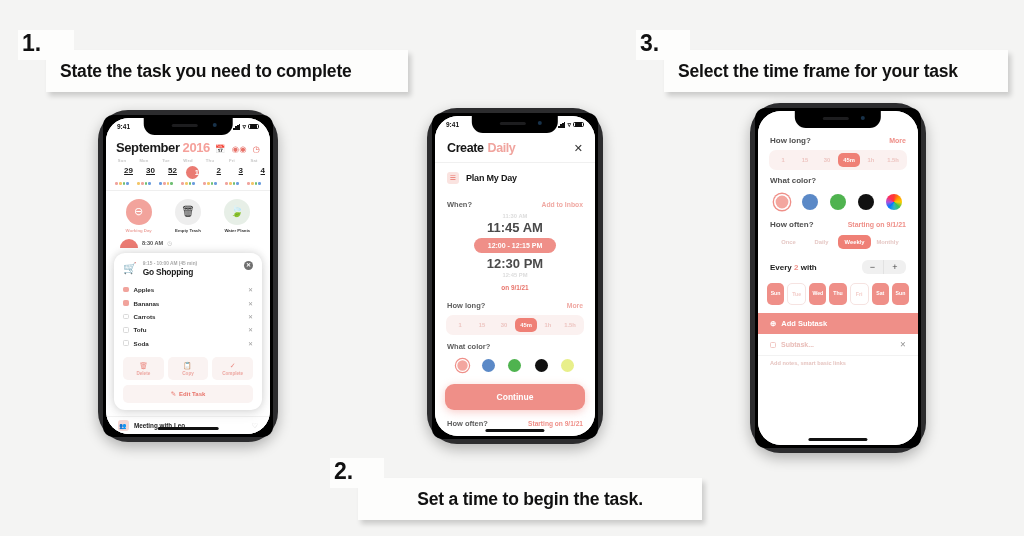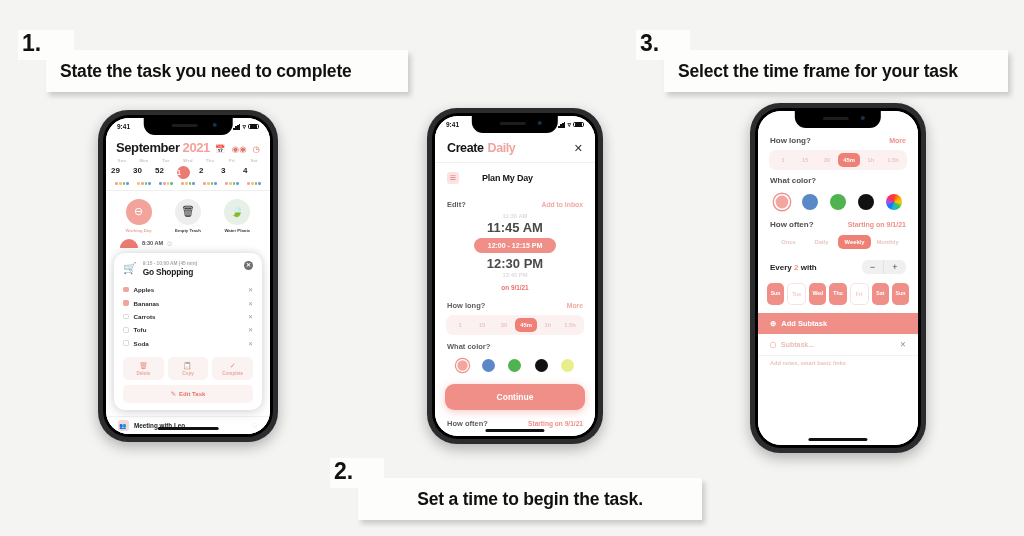--- a/index.html
+++ b/index.html
@@ -54,21 +54,21 @@
   .phone {
     position: absolute;
     background: #2c2c2e;
     border-radius: 30px;
     padding: 5px;
     box-shadow: 0 5px 14px rgba(0,0,0,0.28);
   }
   .phone .bezel {
     width: 100%; height: 100%;
     background: #000;
-    border-radius: 26px;
+    border-radius: 10px;
     padding: 3px;
   }
   .screen {
     position: relative;
     width: 100%; height: 100%;
     background: #ffffff;
     border-radius: 23px;
     overflow: hidden;
   }
   .notch {
@@ -115,21 +115,21 @@
   }
   .cal-head .mon { font-size: 13px; font-weight: 700; color: #1a1a1a; letter-spacing:-0.4px;}
   .cal-head .yr  { font-size: 13px; font-weight: 700; color: #f5a09a; letter-spacing:-0.4px;}
   .cal-head .icons { margin-left: auto; display:flex; gap:6px; align-items:center; }
   .cal-head .icons span { font-size: 8.5px; color:#e8736a; line-height:1; }
   .cal-head .icons .grey { color:#c9c9c9; }
 
   .weekrow { display: grid; grid-template-columns: repeat(7,1fr); padding: 2px 5px 0 5px; }
   .weekrow .dow { text-align:center; font-size:4.2px; color:#c7c7c7; font-weight:600; letter-spacing:0.2px;}
   .daterow { display: grid; grid-template-columns: repeat(7,1fr); padding: 1px 5px 0 5px; }
-  .daterow .d { text-align:left; font-size:8px; font-weight:700; color:#1d1d1d; padding:2px 0; }
+  .daterow .d { text-align:right; font-size:8px; font-weight:700; color:#1d1d1d; padding:2px 0;text-decoration:underline; }
   .daterow .d.sel span {
     display:inline-block; width:13px; height:13px; line-height:13px;
     background:#ea7a72; color:#fff; border-radius:50%; font-size:7.5px;
   }
   .dotsrow { display:grid; grid-template-columns: repeat(7,1fr); padding: 1px 5px 3px 5px; }
   .dotcell { display:flex; justify-content:center; gap:1px; }
   .dotcell i { width:2.6px; height:2.6px; border-radius:50%; display:block; }
 
   .p1-divider { height:1px; background:#efefef; margin: 2px 0 0 0; }
 
@@ -198,21 +198,21 @@
   .p2-body { position:absolute; inset:0; padding-top: 19px; background:#fff; display:flex; flex-direction:column;}
 
   .p2-head {
     display:flex; align-items:flex-end; padding: 6px 12px 7px 12px;
     border-bottom: 1px solid #f0f0f0;
   }
   .p2-head .t1 { font-size:12.5px; font-weight:700; color:#141414; letter-spacing:-0.4px;}
   .p2-head .t2 { font-size:12.5px; font-weight:700; color:#f0a49e; letter-spacing:-0.4px; margin-left:4px;}
   .p2-head .x { margin-left:auto; font-size:11px; color:#333; font-weight:300; }
 
-  .p2-task { display:flex; align-items:center; gap:23px; padding: 9px 29px 9px 12px; }
+  .p2-task { display:flex; align-items:center; gap:7px; padding: 9px 29px 9px 12px; }
   .p2-task .ic { width:12px;height:12px;border-radius:3px;background:#fae3e0;
                  display:flex;align-items:center;justify-content:center;font-size:7px;color:#e8736a;}
   .p2-task .nm { font-size:9px; font-weight:700; color:#161616; letter-spacing:-0.2px;}
 
   .p2-row { display:flex; align-items:center; padding: 7px 12px 2px 12px; }
   .p2-row .q { font-size:7.5px; font-weight:600; color:#5d5d5d; }
   .p2-row .a { margin-left:auto; font-size:6.8px; color:#f0a8a2; font-weight:600; }
 
   .timewheel { display:flex; flex-direction:column; align-items:center; gap:1px; padding: 2px 0 4px 0;}
   .timewheel .tv { font-size:5.8px; color:#dcdcdc; font-weight:600; }
@@ -335,21 +335,21 @@
               </span>
             <span class="wifi">▿</span>
             <span class="batt"></span>
           </div>
         </div>
 
         <div class="p1-body">
 
           <div class="cal-head">
             <div class="mon">September</div>
-            <div class="yr">2021</div>
+            <div class="yr">2016</div>
             <div class="icons">
               <span class="grey">📅</span>
               <span>◉◉</span>
               <span>◷</span>
             </div>
           </div>
 
           <div class="weekrow">
             <div class="dow">Sun</div>
             <div class="dow">Mon</div>
@@ -536,21 +536,21 @@
             <div class="t2">Daily</div>
             <div class="x">✕</div>
           </div>
 
           <div class="p2-task">
             <div class="ic">☰</div>
             <div class="nm">Plan My Day</div>
           </div>
 
           <div class="p2-row">
-            <div class="q">Edit?</div>
+            <div class="q">When?</div>
             <div class="a">Add to Inbox</div>
           </div>
 
           <div class="timewheel">
             <div class="tv">11:30 AM</div>
             <div class="tv near">11:45 AM</div>
             <div class="sel">12:00 - 12:15 PM</div>
             <div class="tv near">12:30 PM</div>
             <div class="tv">12:45 PM</div>
           </div>

